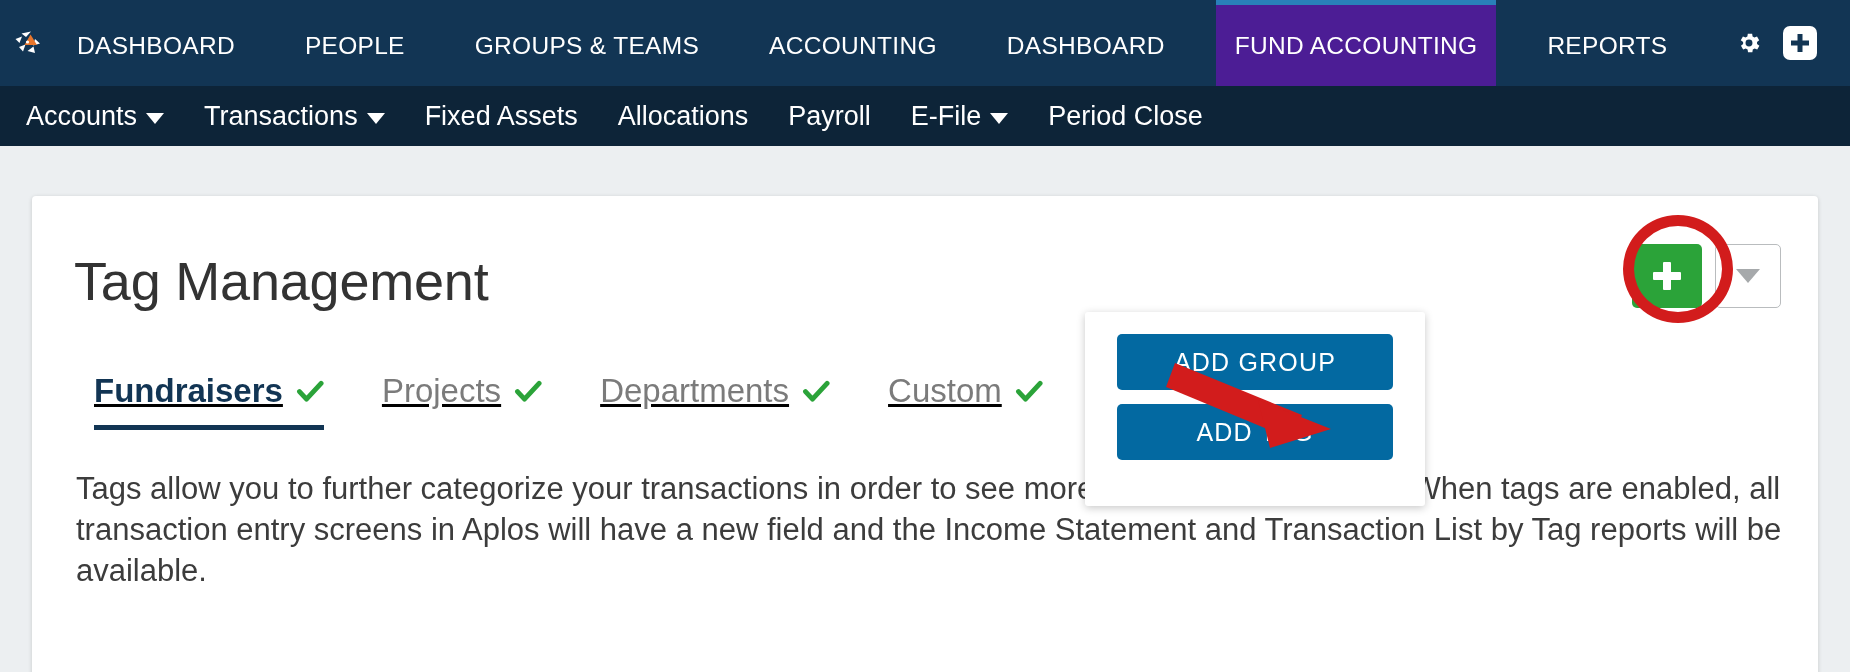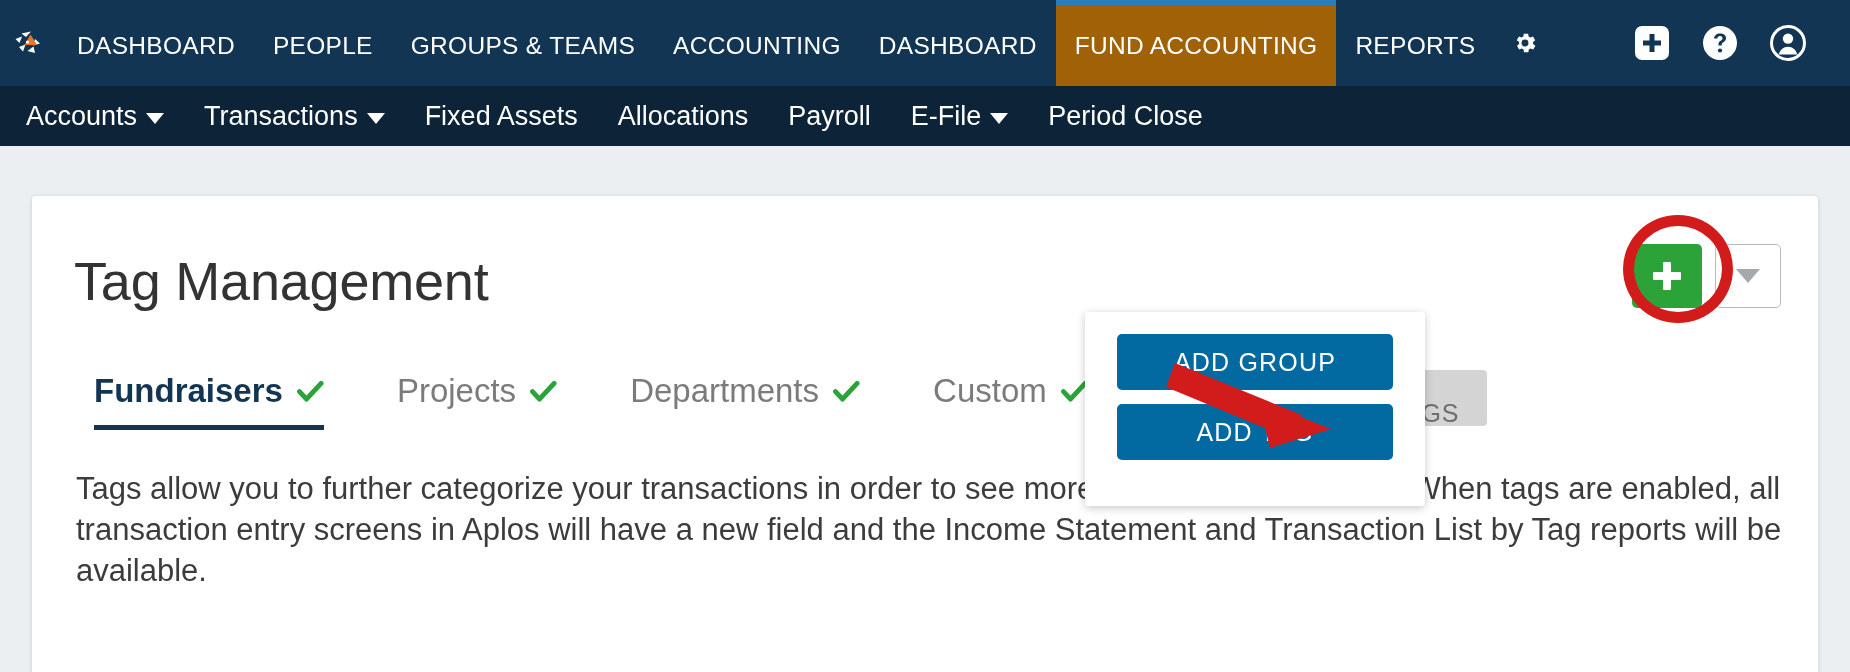--- a/index.html
+++ b/index.html
@@ -28,36 +28,37 @@
     align-items: center;
     justify-content: center;
     flex: 0 0 auto;
   }
   .logo-wrap svg { display: block; }
 
   .topnav-items {
     display: flex;
     align-items: stretch;
     flex: 0 0 auto;
+    gap: 32px;
   }
   .topnav-item {
     display: flex;
     align-items: center;
     padding: 0 19px;
     color: #ffffff;
     font-size: 24.5px;
     letter-spacing: 0.3px;
     font-weight: 400;
     white-space: nowrap;
     cursor: pointer;
     position: relative;
     border-top: 5px solid transparent;
   }
   .topnav-item.active {
-    background: #a16207;
+    background: #4c1d95;
     border-top: 5px solid #2980b9;
   }
   .gear-item {
     display: flex;
     align-items: center;
     padding: 0 18px;
     cursor: pointer;
     color: #fff;
   }
   .gear-item svg { display:block; }
@@ -173,22 +174,23 @@
     border-top: 14px solid #a6a9ab;
     display: block;
   }
 
   
   .tabs {
     position: absolute;
     left: 44px;
     top: 176px;
     display: flex;
-    align-items: center;
-    gap: 15px;
+    align-items: flex-end;
+    gap: 0;
+    text-decoration: underline;
   }
   .tab {
     display: flex;
     align-items: center;
     gap: 13px;
     padding: 0 29px 20px 29px;
     font-size: 33px;
     color: #7b7b7b;
     font-weight: 400;
     cursor: pointer;

